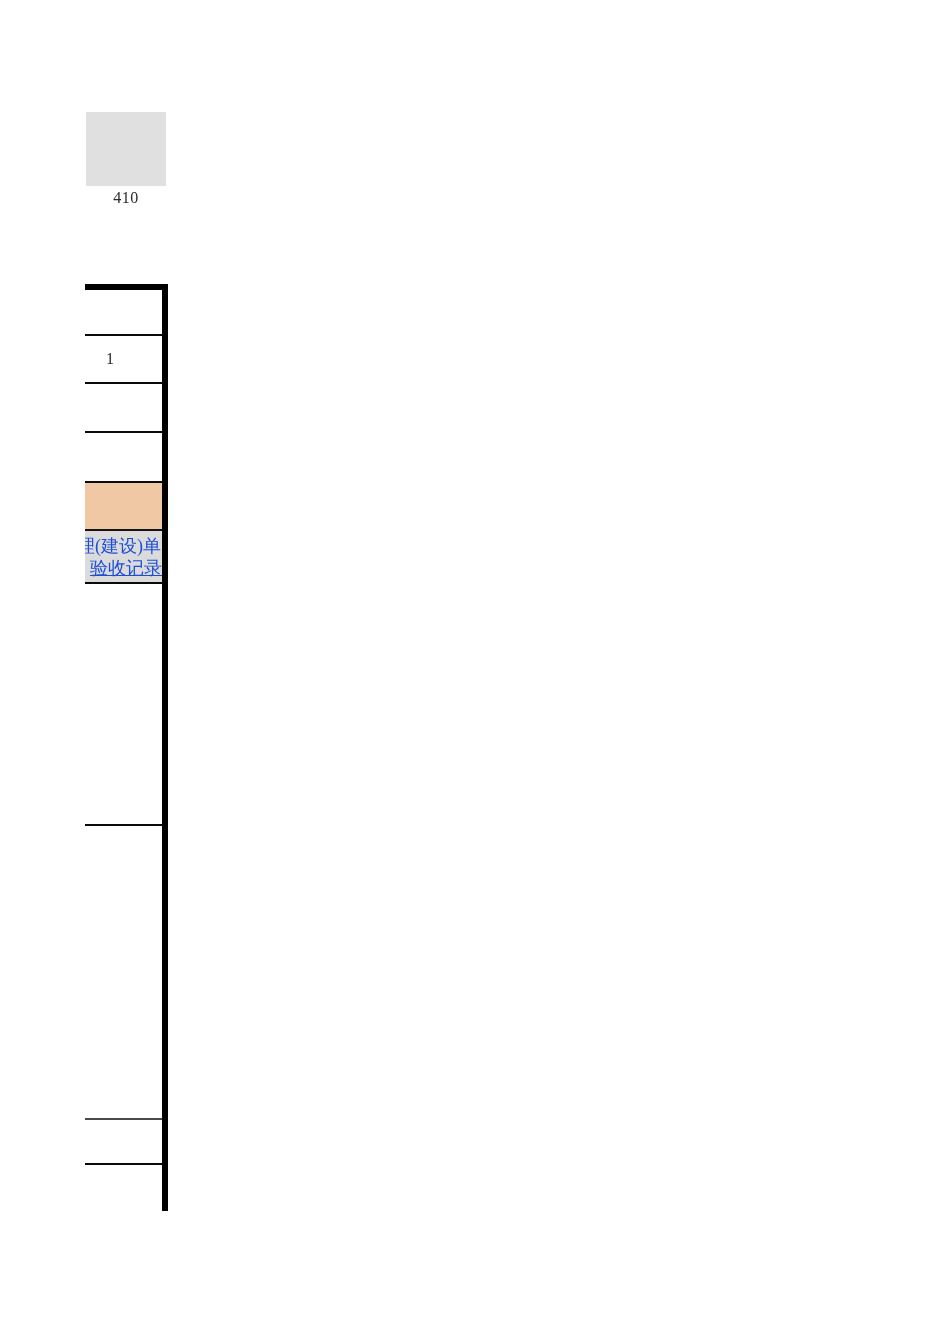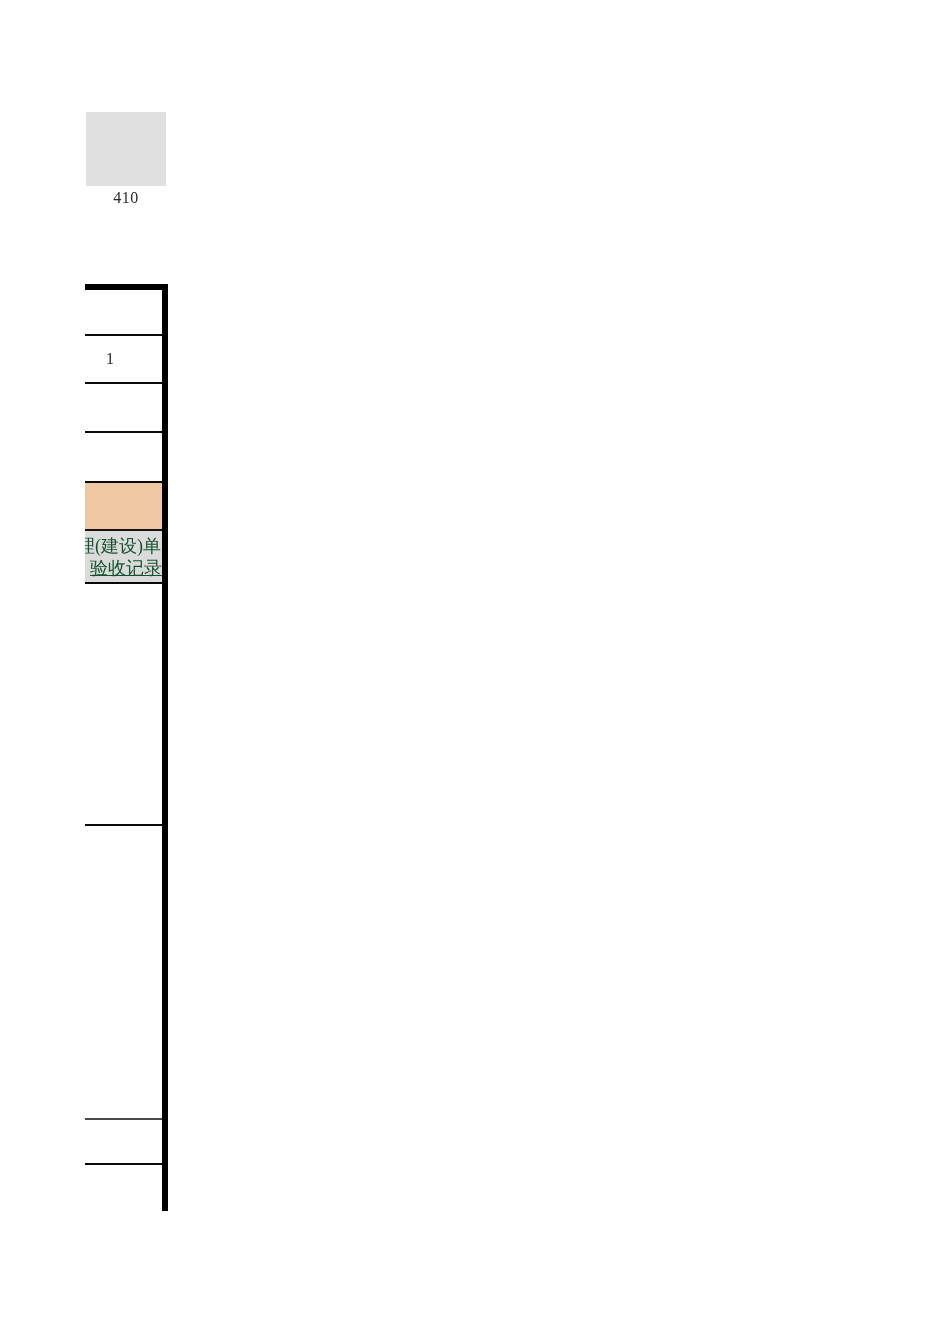--- a/index.html
+++ b/index.html
@@ -64,21 +64,21 @@
     width: 10px; height: 46px;
     line-height: 46px;
     font-size: 16px;
     color: #2a2a2a;
     text-align: center;
   }
 
   .header-cell {
     font-family: "Liberation Serif", "DejaVu Serif", serif;
     font-size: 18px;
-    color: #14532d;
+    color: #1d4ed8;
     padding-top: 4px;
   }
   .header-line1 {
     white-space: nowrap;
     line-height: 22px;
     margin-left: -8px;   
     letter-spacing: 0px;
   }
   .header-line2 {
     white-space: nowrap;

